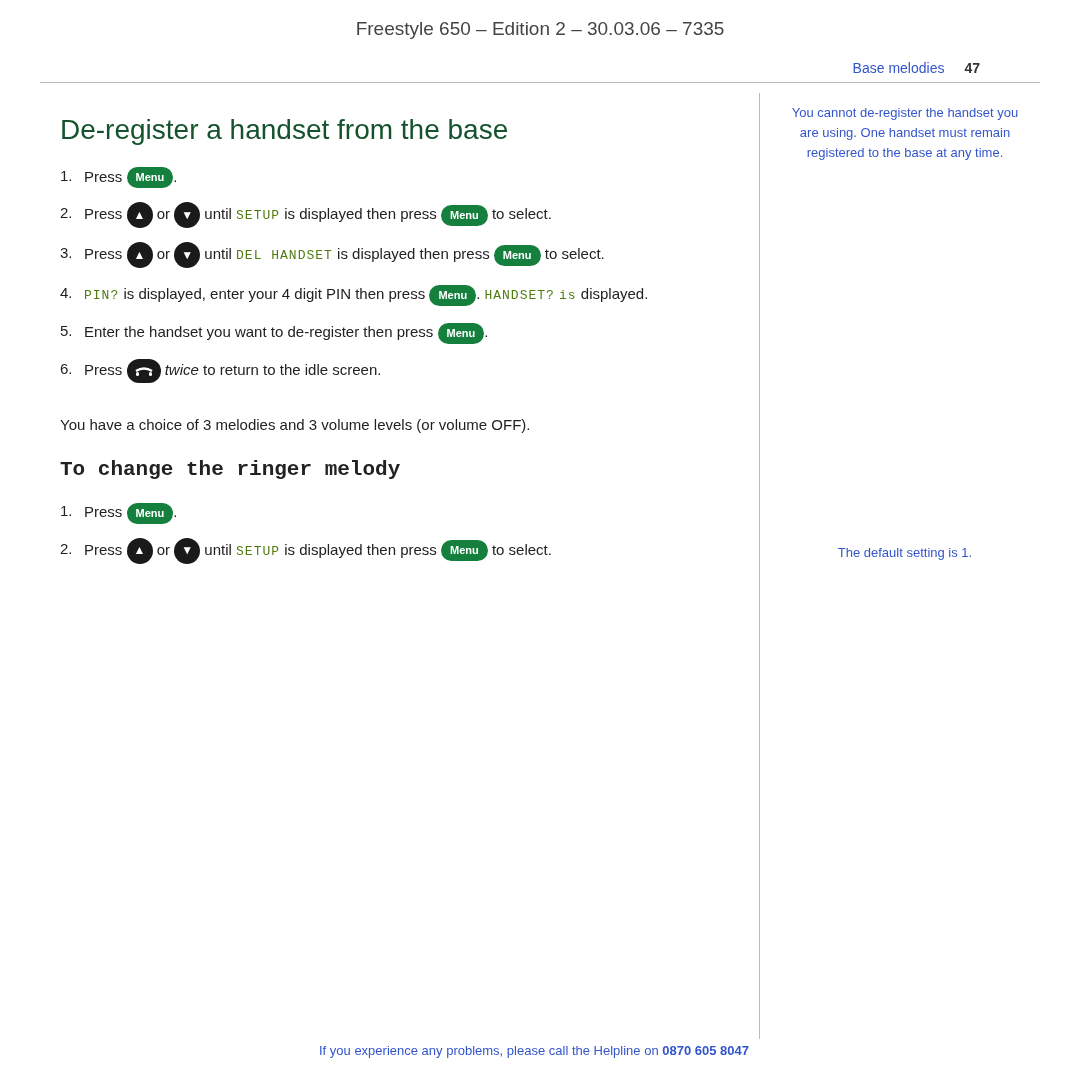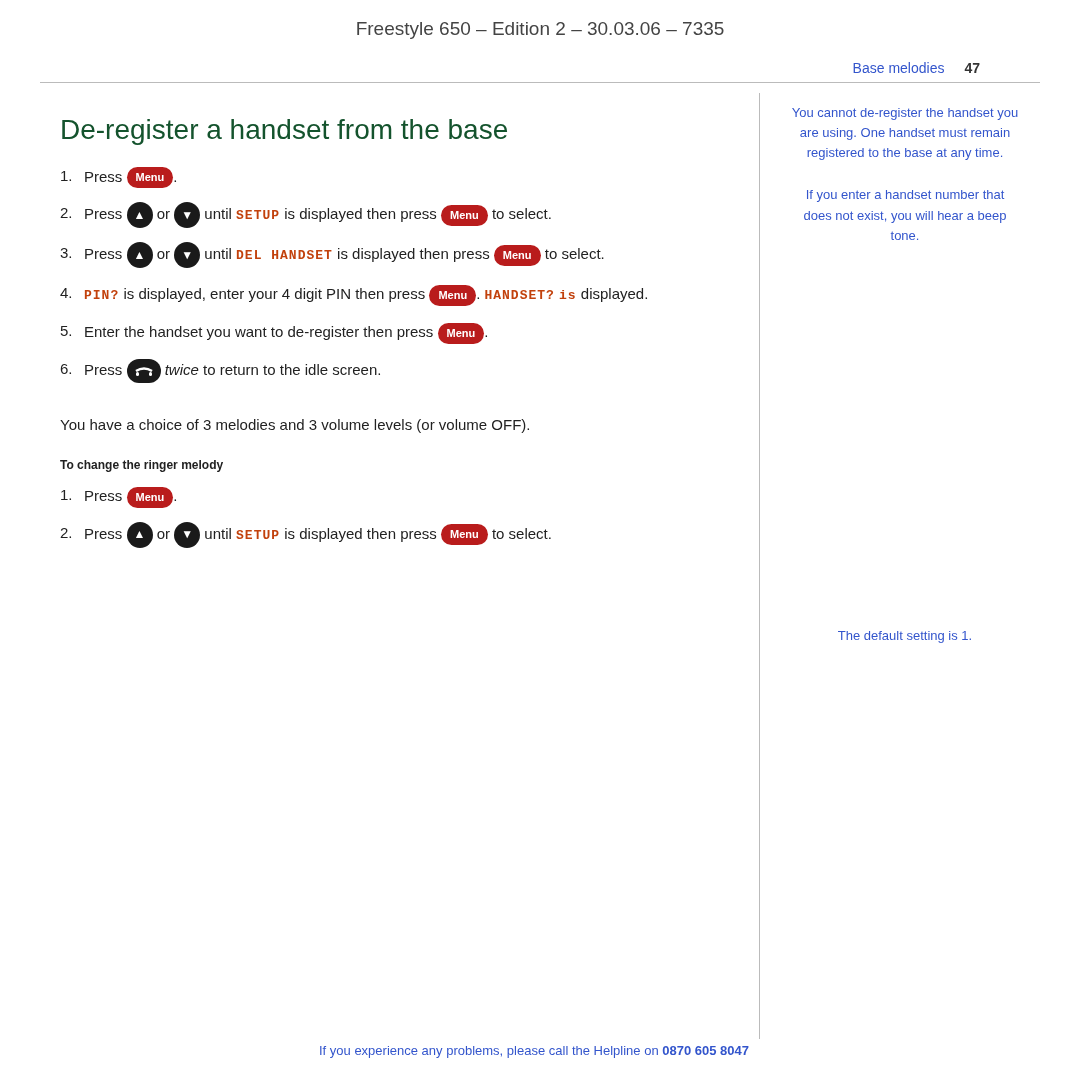--- a/index.html
+++ b/index.html
@@ -95,21 +95,21 @@
     .step-content {
       flex: 1;
       line-height: 1.55;
     }
 
     
     .btn-menu {
       display: inline-flex;
       align-items: center;
       justify-content: center;
-      background: #b91c1c;
+      background: #15803d;
       color: #fff;
       border-radius: 20px;
       padding: 2px 9px;
       font-size: 11px;
       font-weight: bold;
       white-space: nowrap;
       vertical-align: middle;
       min-width: 44px;
     }
 
@@ -137,39 +137,40 @@
       color: #fff;
       border-radius: 14px;
       width: 34px;
       height: 24px;
       font-size: 13px;
       vertical-align: middle;
     }
 
     .display-text {
       font-family: 'Courier New', Courier, monospace;
-      color: #c2410c;
+      color: #4d7c0f;
       font-size: 13px;
-      font-weight: bold;
+      font-weight: normal;
       letter-spacing: 1px;
     }
 
     .italic-text {
       font-style: italic;
     }
 
     .right-note {
       margin-bottom: 22px;
     }
 
     .sub-heading {
       font-weight: bold;
-      font-size: 12px;
+      font-size: 21px;
       color: #222;
-      margin: 22px 0 12px 0;
+      margin: 22px 0 19px 0;
+      font-family: Liberation Mono, monospace;
     }
 
     .body-text {
       font-size: 15px;
       color: #222;
       line-height: 1.55;
       margin-bottom: 14px;
     }
 
     .footer-bar {
@@ -301,23 +302,20 @@
           </span>
         </li>
       </ol>
     </div>
   </div>
 
   <div class="right-col">
     <div class="right-note">
       <span>You cannot de-register the handset you are using. One handset must remain registered to the base at any time.</span>
     </div>
-    <div class="right-note">
-      <span>If you enter a handset number that does not exist, you will hear a beep tone.</span>
-    </div>
 
     <div style="margin-top: 380px;">
       <span>The default setting is 1.</span>
     </div>
   </div>
 </div>
 
 <div class="footer-bar">
   <span>If you experience any problems, please call the Helpline on</span>
   <strong>0870 605 8047</strong>

